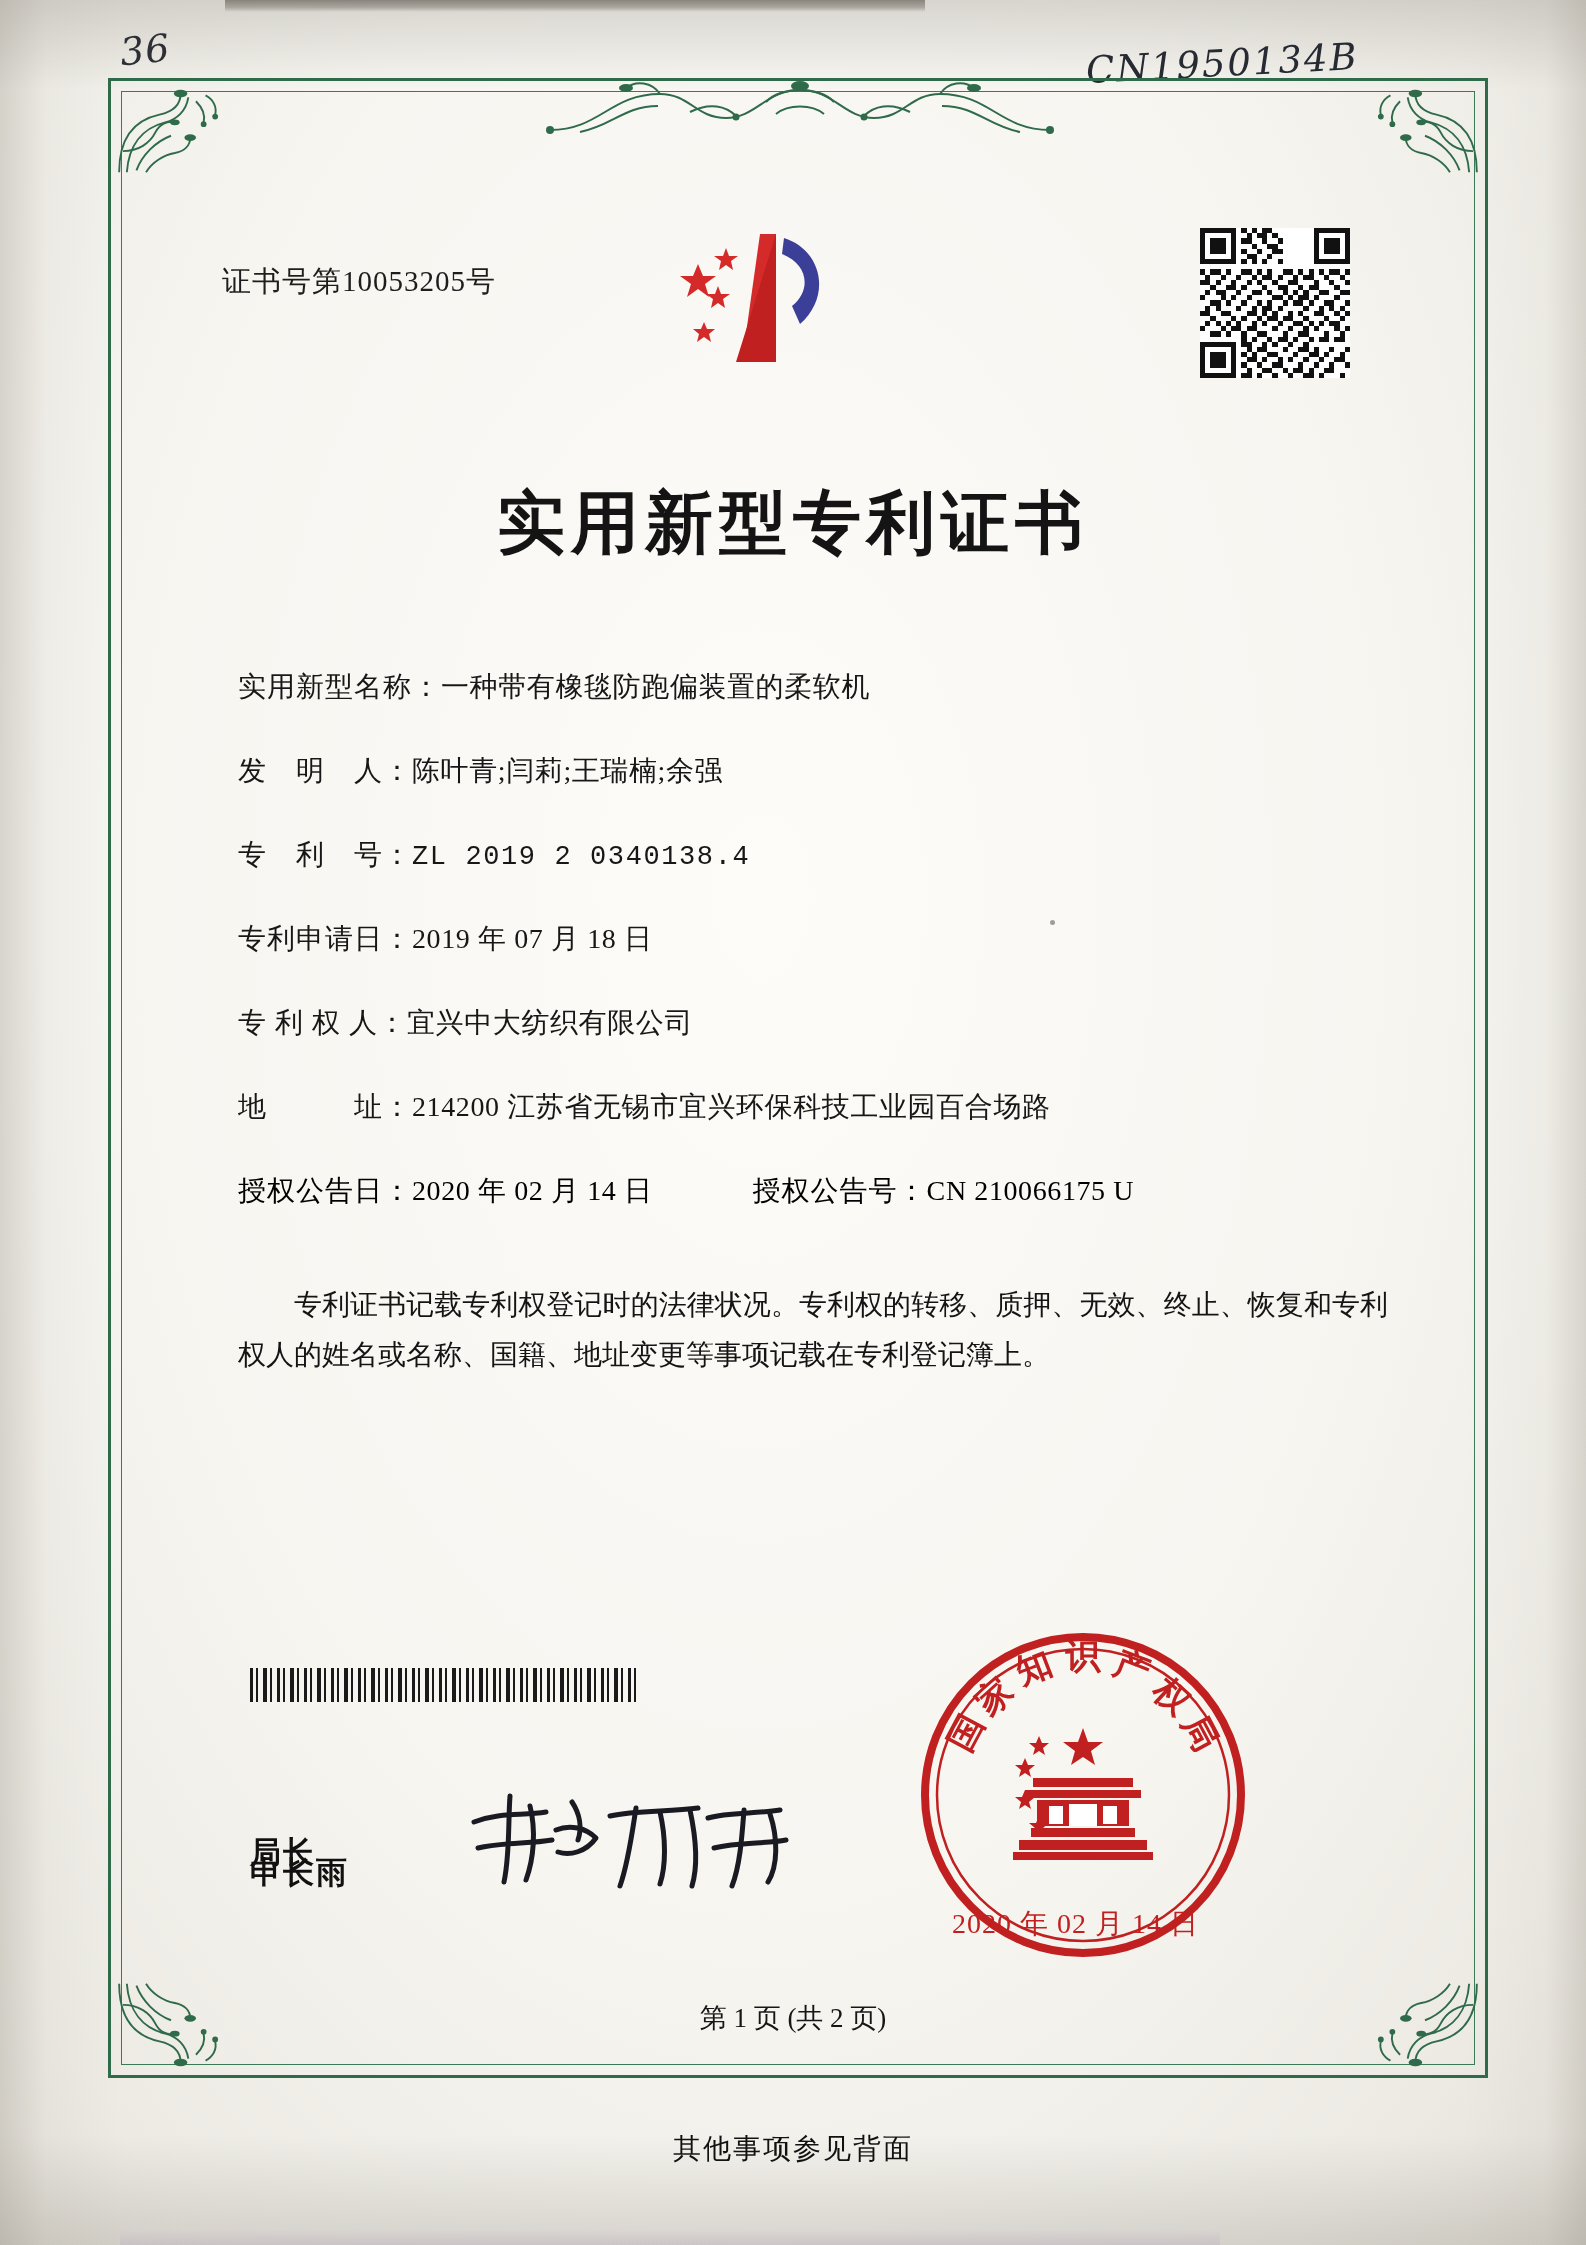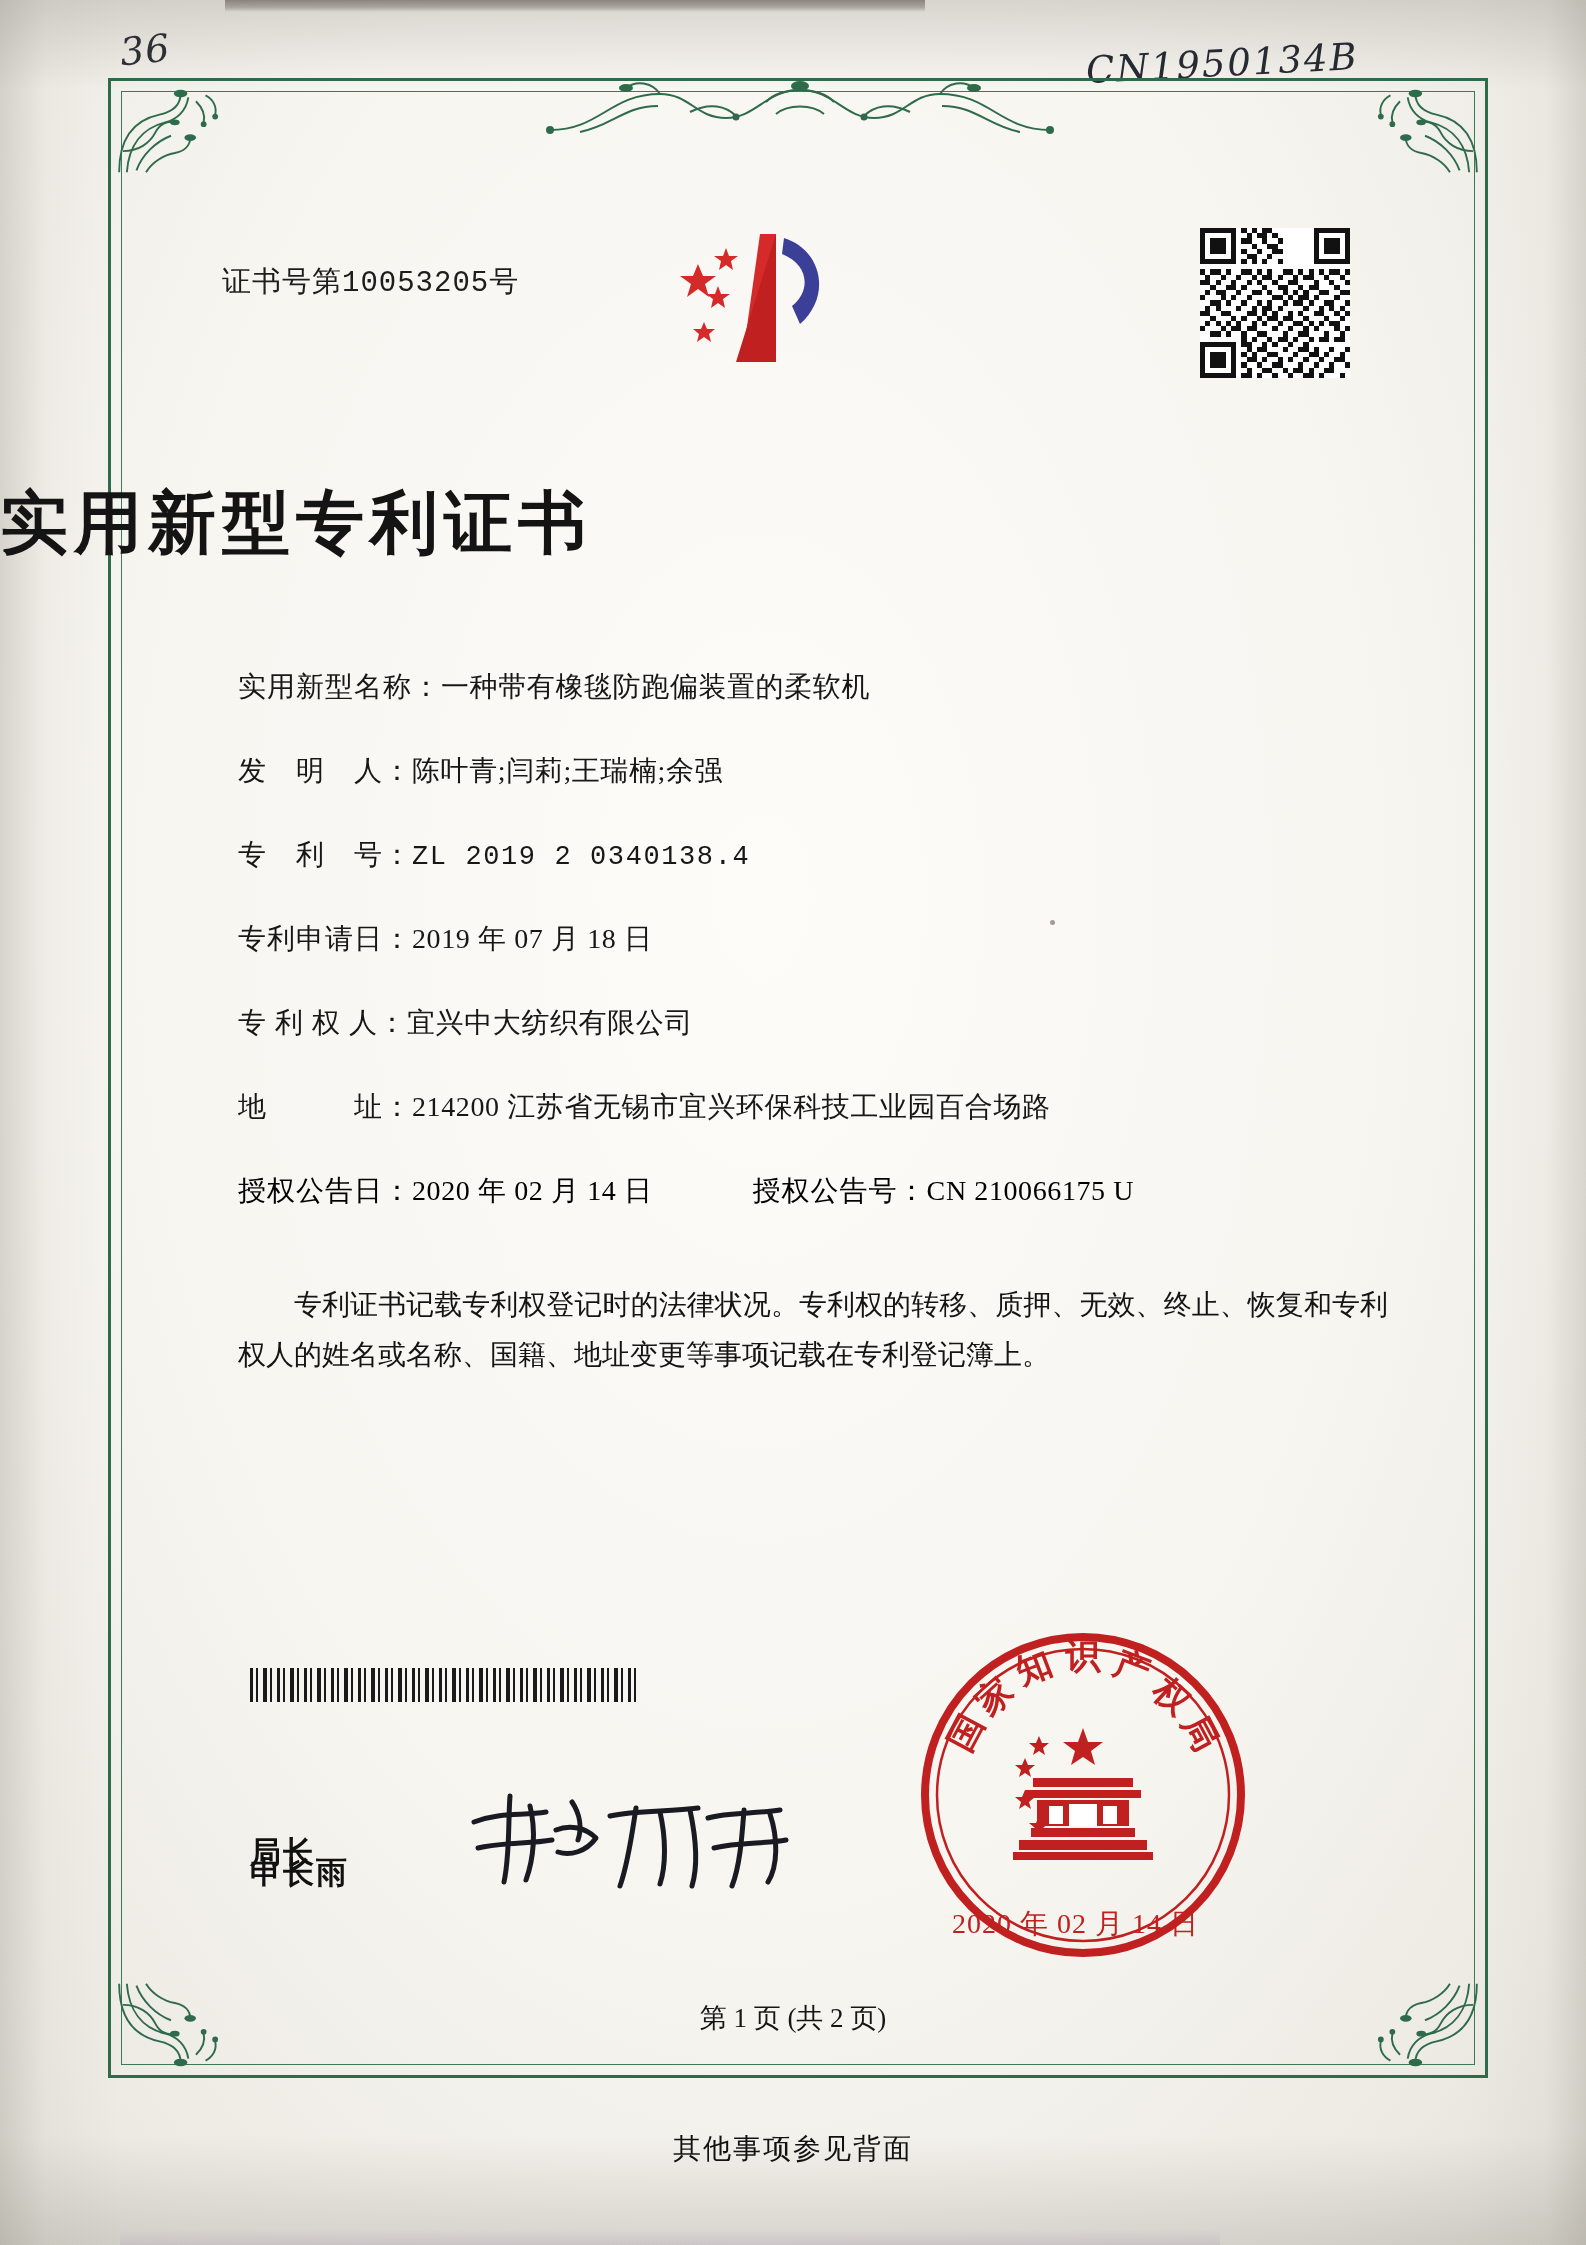--- a/index.html
+++ b/index.html
@@ -105,40 +105,40 @@
   }
   #top-flourish svg { width: 100%; height: 100%; display: block; }
 
   
   #cert-number {
     position: absolute;
     left: 222px; top: 262px;
     font-size: 29px;
     color: #1d1d1d;
     letter-spacing: 1px;
-    font-family: Liberation Mono, monospace;
+    font-family: Liberation Serif, serif;
   }
   #logo {
     position: absolute;
     left: 672px; top: 228px;
     width: 190px; height: 140px;
   }
   #logo svg { width: 100%; height: 100%; display: block; }
 
   #qrcode {
     position: absolute;
     left: 1200px; top: 228px;
     width: 150px; height: 150px;
   }
   #qrcode svg { width: 100%; height: 100%; display: block; }
 
   #doc-title {
     position: absolute;
     left: 0; right: 0; top: 478px;
-    text-align: left;
+    text-align: center;
     font-size: 68px;
     font-weight: bold;
     letter-spacing: 6px;
     color: #141414;
     font-family: "DejaVu Serif", serif;
   }
 
   
   #fields {
     position: absolute;

